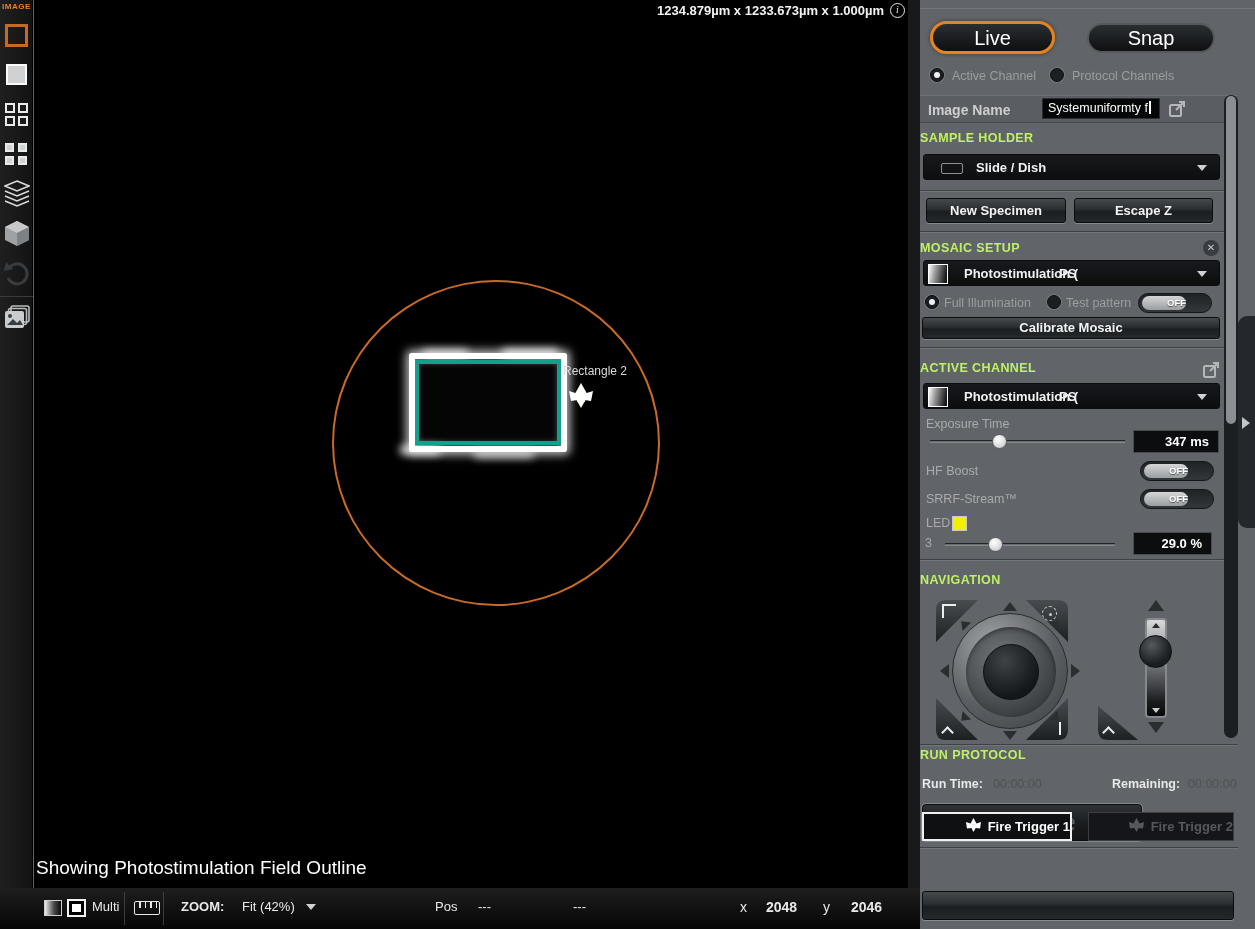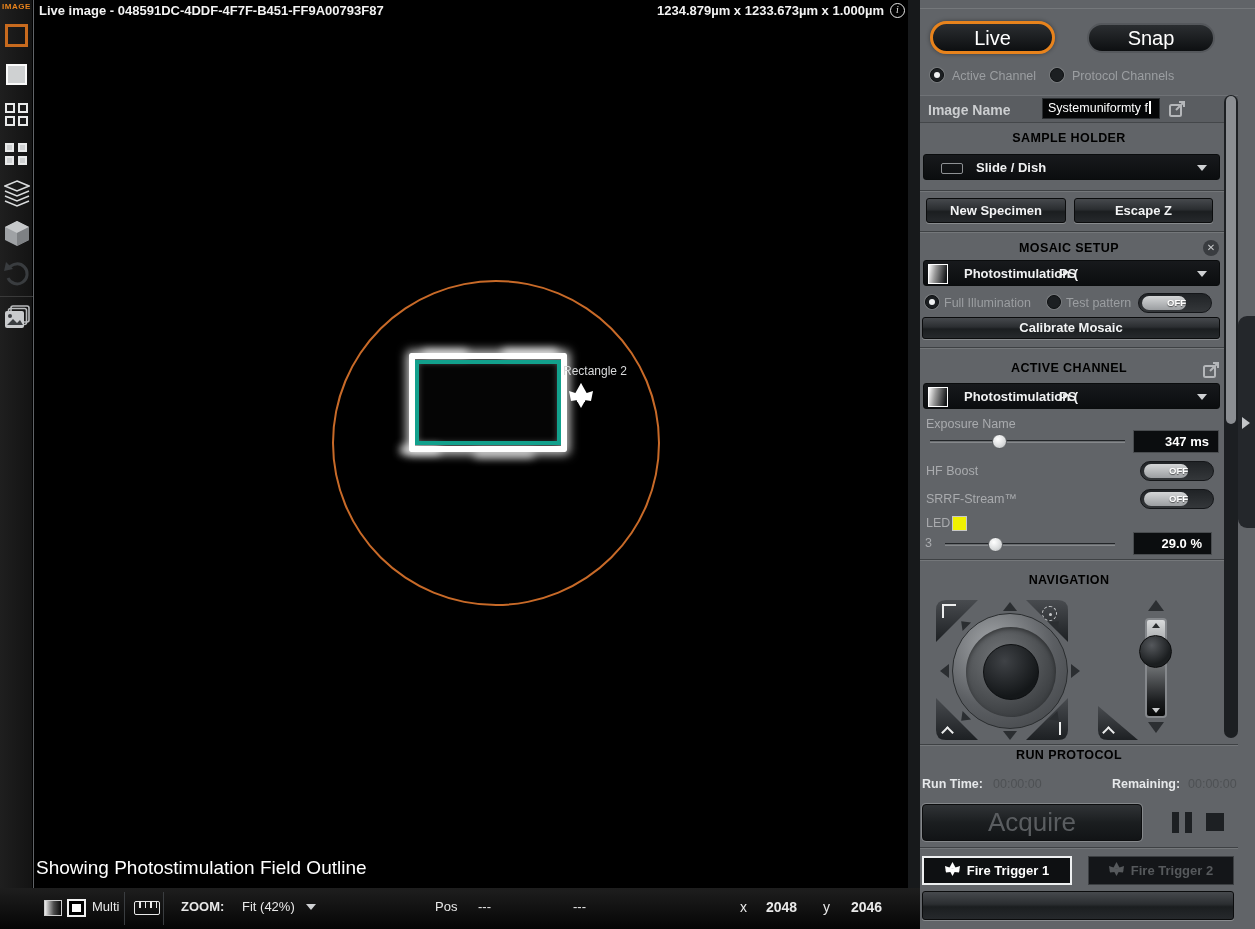--- a/index.html
+++ b/index.html
@@ -44,21 +44,21 @@
   .ico-snap { position:absolute; left:67px; top:11px; width:19px; height:18px; border:2px solid #f2f2f2; background:#000; }
   .ico-snap span { position:absolute; left:3px; top:3px; width:9px; height:8px; background:#fff; }
   .ico-ruler { position:absolute; left:134px; top:13px; width:26px; height:14px; border:1.5px solid #e9e9e9; border-radius:2px;
     background:repeating-linear-gradient(90deg, transparent 0 4px, #e9e9e9 4px 5.5px); background-size:100% 6px; background-repeat:no-repeat; }
   .caret { width:0; height:0; border-left:5px solid transparent; border-right:5px solid transparent; border-top:6px solid #cfd1d3; }
 
   
   #panel { position:absolute; left:920px; top:0; width:335px; height:929px; background:#616468; }
   #panel .topline { position:absolute; left:0; top:8px; width:335px; height:1px; background:#75787b; }
   .hr { position:absolute; left:0; width:318px; height:0; border-top:1px solid #3e4144; border-bottom:1px solid #74777a; }
-  .hdr { position:absolute; width:298px; text-align:center; color:#000000; font-size:12.5px; font-weight:bold; letter-spacing:.4px; }
+  .hdr { position:absolute; width:298px; color:#bef264; font-size:12.5px; font-weight:bold; letter-spacing:.4px; }
 
   .pill { position:absolute; height:33px; border-radius:17px; background:linear-gradient(180deg,#2b2e31,#0d0f11); color:#fff; font-size:20px; text-align:center; cursor:pointer; }
   .pill span { line-height:29px; display:block; }
   #btn-live { left:10px; top:21px; width:125px; border:3px solid #e8831c; box-shadow:0 0 4px rgba(0,0,0,.4); }
   #btn-snap { left:167px; top:23px; width:128px; height:30px; border:2px solid #55585c; }
   #btn-snap span { line-height:26px; }
 
   .radio { width:14px; height:14px; border-radius:50%; background:#1c1f22; border:1px solid #0c0e10; box-shadow:0 0 0 1px #75787b; position:absolute; }
   .radio.sel::after { content:""; position:absolute; left:3px; top:3px; width:6px; height:6px; border-radius:50%; background:#f0f1f2; }
   .rlabel { position:absolute; color:#9b9ea1; font-size:12.5px; }
@@ -115,21 +115,21 @@
   
   .rt-label { font-weight:bold; color:#e6e8ea; font-size:12.5px; position:absolute; }
   .rt-val { color:#4e5154; font-size:12.5px; position:absolute; }
   #btn-acquire { left:2px; top:804px; width:220px; height:37px; border-radius:4px;
     background:linear-gradient(180deg,#303336 0%,#1b1e20 50%,#121416 100%);
     border:1px solid #0c0d0e; box-shadow:0 0 0 1px #85888b; color:#5a5d60; font-size:26px; text-align:center; }
   .pause-ico { position:absolute; left:252px; top:812px; width:22px; height:21px; }
   .pause-ico span { position:absolute; top:0; width:7px; height:21px; background:#1d2023; }
   .stop-ico { position:absolute; left:286px; top:813px; width:18px; height:18px; background:#1d2023; }
 
-  .fire { position:absolute; top:856px; height:29px; font-size:13px; font-weight:bold; text-align:center; cursor:pointer; }
+  .fire { position:absolute; top:812px; height:29px; font-size:13px; font-weight:bold; text-align:right; cursor:pointer; }
   #fire1 { left:2px; width:150px; background:#0e1012; border:2px solid #eef0f1; color:#fff; }
   #fire2 { left:168px; width:146px; background:#141619; border:1px solid #3c3f42; color:#56595c; }
   .fire svg { vertical-align:-2px; margin-right:7px; }
   #wide-btn { left:2px; top:891px; width:312px; height:29px; }
 
   .tooltip { position:absolute; left:115px; top:889px; background:#dfe1e2; border:1px solid #6f7375; color:#101214; font-size:12px; padding:3px 7px 4px 7px; line-height:15px; white-space:nowrap; box-shadow:1px 1px 3px rgba(0,0,0,.4); }
 
   
   .sbar-track { position:absolute; left:304px; top:95px; width:14px; height:643px; background:#1c1f22; border-radius:7px; }
   .sbar-thumb { position:absolute; left:2px; top:1px; width:10px; height:328px; background:#8b8e92; border-radius:5px; }
@@ -178,21 +178,20 @@
     <svg class="sb-svg" style="top:305px" width="27" height="27">
       <rect x="7" y="1" width="18" height="16" rx="2" fill="none" stroke="#b9bbbd" stroke-width="1.6"></rect>
       <rect x="4.5" y="3.5" width="18" height="16" rx="2" fill="none" stroke="#b9bbbd" stroke-width="1.6"></rect>
       <rect x="1" y="6" width="19" height="17" rx="2" fill="#c9cbcd"></rect>
       <circle cx="6" cy="11" r="2" fill="#3a3d40"></circle>
       <path d="M3 20 L9 14 L13 18 L16 15 L19 20 Z" fill="#3a3d40"></path>
     </svg>
   </div>
 
   <div id="canvas-top">
-    <div id="canvas-title">Live image - 048591DC-4DDF-4F7F-B451-FF9A00793F87</div>
     <div id="canvas-dims">1234.879µm x 1233.673µm x 1.000µm</div>
     <div class="info-ico">i</div>
   </div>
 
   <div id="canvas">
     <div class="field-circle"></div>
     <div class="white-rect"></div>
     <div class="streak" style="left:388px;top:328px;width:46px;height:7px"></div>
     <div class="streak" style="left:468px;top:327px;width:56px;height:8px"></div>
     <div class="streak" style="left:366px;top:424px;width:40px;height:8px"></div>
@@ -288,21 +287,21 @@
       <rect x="2" y="6" width="11" height="11" rx="1.5" fill="none" stroke="#b5b7ba" stroke-width="2"></rect>
       <path d="M8 11 L16 3 M11 3 H16 V8" fill="none" stroke="#b5b7ba" stroke-width="2"></path>
     </svg>
     <div class="dd" style="top:383px">
       <div class="chan-thumb"></div>
       <div class="name2">Photostimulation (</div>
       <div class="ddcode">PS</div>
       <div class="caret"></div>
     </div>
 
-    <div class="flabel" style="left:6px;top:417px">Exposure Name</div>
+    <div class="flabel" style="left:6px;top:417px">Exposure Time</div>
     <div class="track" style="left:10px;top:440px;width:195px">
         <div class="line"></div>
       </div>
     <div class="handle" style="left:72px;top:434px"></div>
     <div class="vbox" style="left:213px;top:430px;width:86px">347 ms</div>
 
     <div class="flabel" style="left:6px;top:464px">HF Boost</div>
     <div class="toggle" style="left:220px;top:461px">
         <div class="knob">OFF</div>
       </div>

